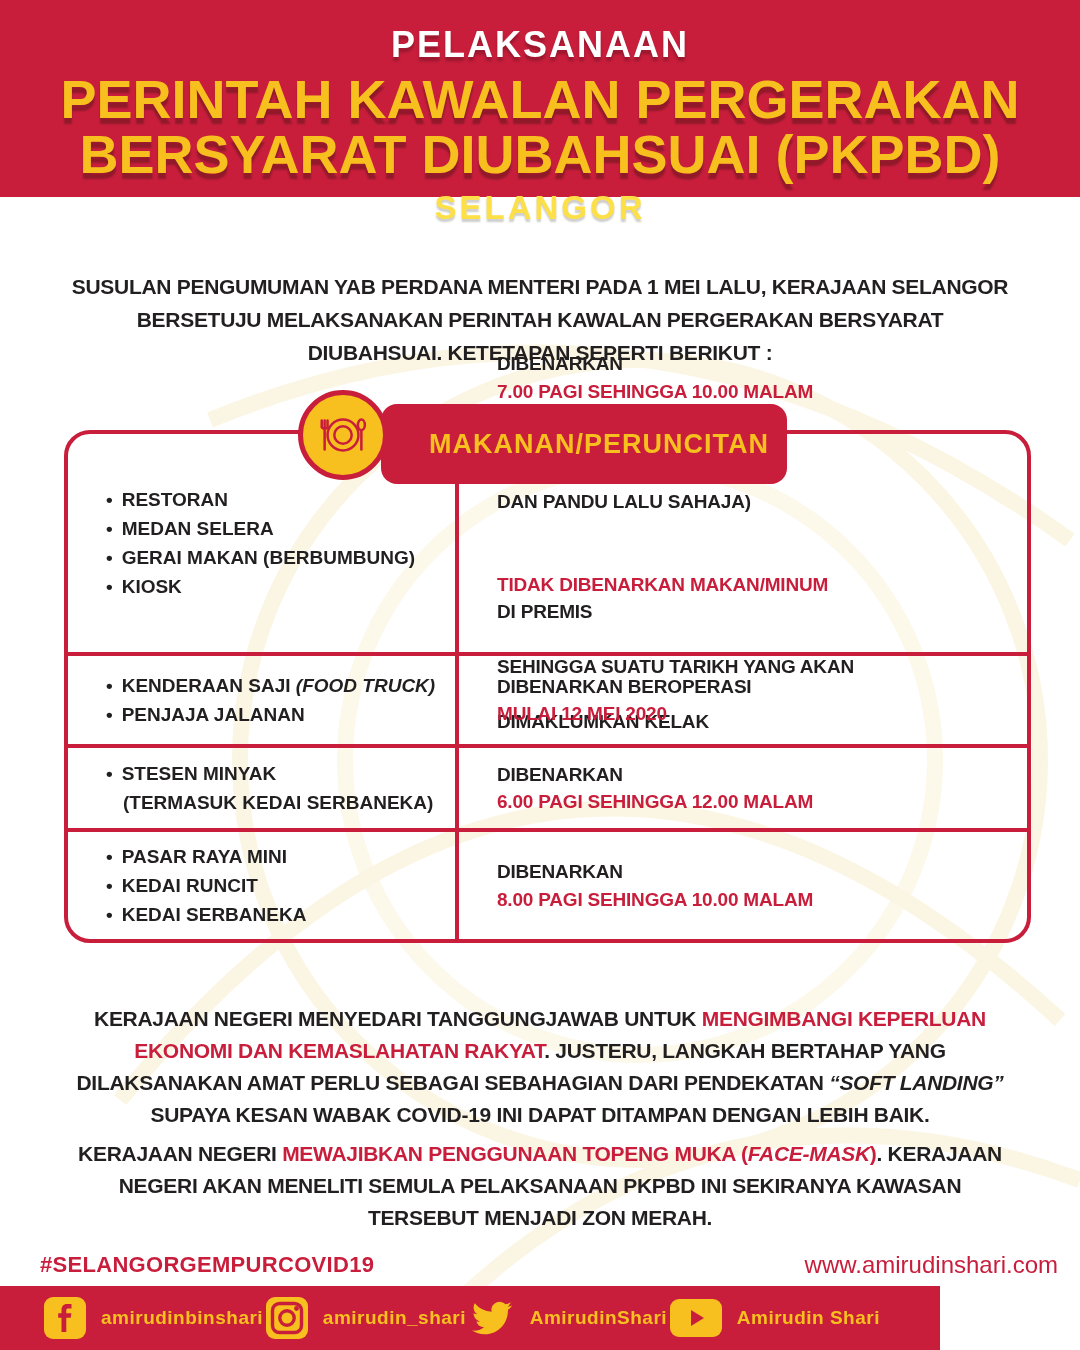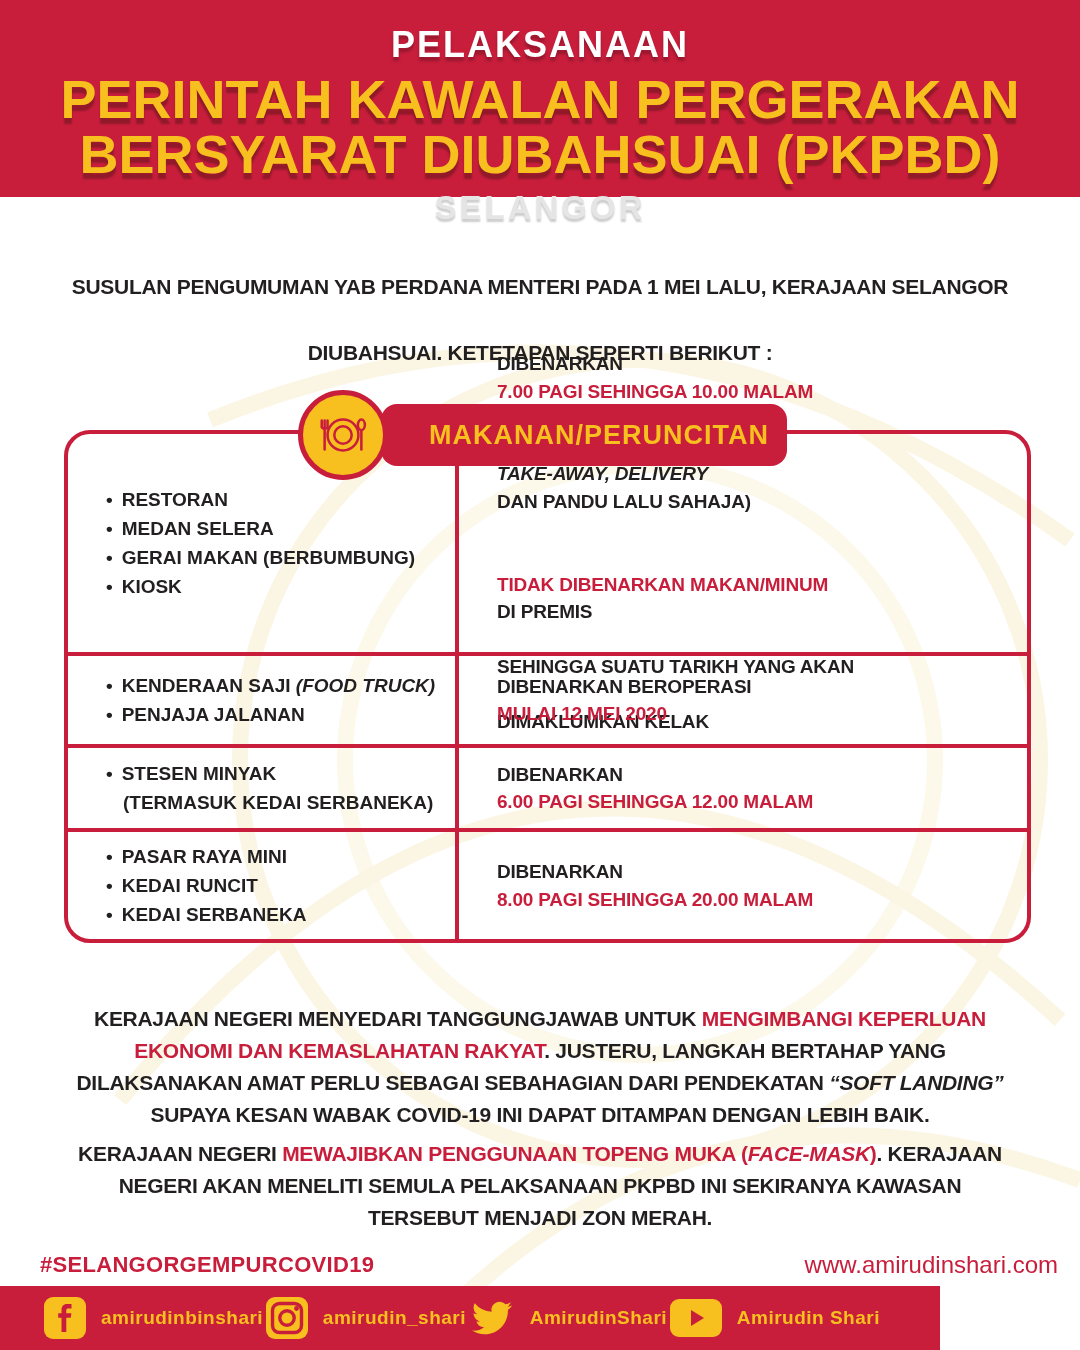--- a/index.html
+++ b/index.html
@@ -33,21 +33,21 @@
     text-shadow:0 4px 3px rgba(0,0,0,0.25);
   }
   .main-title{
     margin-top:6px;
     color:var(--yellow);font-size:54px;font-weight:bold;line-height:1.02;
     letter-spacing:0px;
     text-shadow:0 6px 2px rgba(80,20,20,0.45);
   }
   .subtitle{
     margin-top:7px;
-    color:#e5e5e5;font-size:33px;font-weight:bold;letter-spacing:3px;
+    color:#fde047;font-size:33px;font-weight:bold;letter-spacing:3px;
     text-shadow:0 3px 2px rgba(0,0,0,0.2);
   }
 
   
   .intro{
     top:270px;left:50px;width:980px;
     text-align:center;
     font-size:21px;font-weight:bold;line-height:33px;letter-spacing:-0.3px;
   }
 
@@ -80,21 +80,21 @@
 
   
   .badge-circle{
     position:absolute;top:-44px;left:230px;width:90px;height:90px;
     background:var(--yellow);
     border:5px solid var(--red);border-radius:50%;
     display:flex;align-items:center;justify-content:center;
     z-index:3;
   }
   .badge-pill{
-    position:absolute;top:-30px;left:313px;width:406px;height:62px;
+    position:absolute;top:-30px;left:313px;width:406px;height:80px;
     background:var(--red);border-radius:16px;
     display:flex;align-items:center;justify-content:center;
     z-index:2;
     text-align:center;
   }
   .badge-pill .pill-text{
     color:var(--yellow);font-size:27px;font-weight:bold;letter-spacing:1px;
     padding-left:30px;
   }
 
@@ -142,21 +142,21 @@
 
 <div class="layer header">
   <div class="kicker">PELAKSANAAN</div>
   <div class="main-title">
     <div>PERINTAH KAWALAN PERGERAKAN</div>
     <div>BERSYARAT DIUBAHSUAI (PKPBD)</div>
   </div>
   <div class="subtitle">SELANGOR</div>
 </div>
 
-<div class="layer intro"><span>SUSULAN PENGUMUMAN YAB PERDANA MENTERI PADA 1 MEI LALU, KERAJAAN SELANGOR</span><br><br><span>DIUBAHSUAI. KETETAPAN SEPERTI BERIKUT :</span></div>
+<div class="layer intro"><span>SUSULAN PENGUMUMAN YAB PERDANA MENTERI PADA 1 MEI LALU, KERAJAAN SELANGOR</span><br><span>BERSETUJU MELAKSANAKAN PERINTAH KAWALAN PERGERAKAN BERSYARAT</span><br><span>DIUBAHSUAI. KETETAPAN SEPERTI BERIKUT :</span></div>
 
 <div class="layer rules-table">
 
   <div class="badge-circle">
     <svg width="58" height="58" viewBox="0 0 60 60" fill="none" stroke="#C81E3C" stroke-width="2.6" stroke-linecap="round">
       <circle cx="30" cy="30" r="16"></circle>
       <circle cx="30" cy="30" r="9"></circle>
       <path d="M8 15 v7 M11 15 v7 M14 15 v7 M8 22 q3 3 6 0 M11 24 V45"></path>
       <ellipse cx="49" cy="19.5" rx="3.6" ry="5.5"></ellipse>
       <path d="M49 25 V45"></path>
@@ -244,21 +244,21 @@
           <span class="bullet">•</span>
           <span><span>KEDAI RUNCIT</span></span>
         </div>
         <div class="bullet-line">
           <span class="bullet">•</span>
           <span><span>KEDAI SERBANEKA</span></span>
         </div>
       </div>
     <div class="cell right">
         <span>DIBENARKAN </span>
-        <span class="seg-red">8.00 PAGI SEHINGGA 20.00 MALAM</span>
+        <span class="seg-red">8.00 PAGI SEHINGGA 10.00 MALAM</span>
       </div>
   </div>
 </div>
 
 <div class="layer para para1"><span>KERAJAAN NEGERI MENYEDARI TANGGUNGJAWAB UNTUK </span><span class="seg-red">MENGIMBANGI KEPERLUAN</span><br><span class="seg-red">EKONOMI DAN KEMASLAHATAN RAKYAT</span><span>. JUSTERU, LANGKAH BERTAHAP YANG</span><br><span>DILAKSANAKAN AMAT PERLU SEBAGAI SEBAHAGIAN DARI PENDEKATAN </span><span class="seg-italic">“SOFT LANDING”</span><br><span>SUPAYA KESAN WABAK COVID-19 INI DAPAT DITAMPAN DENGAN LEBIH BAIK.</span></div>
 <div class="layer para para2"><span>KERAJAAN NEGERI </span><span class="seg-red">MEWAJIBKAN PENGGUNAAN TOPENG MUKA (</span><span class="seg-red-italic">FACE-MASK</span><span class="seg-red">)</span><span>. KERAJAAN</span><br><span>NEGERI AKAN MENELITI SEMULA PELAKSANAAN PKPBD INI SEKIRANYA KAWASAN</span><br><span>TERSEBUT MENJADI ZON MERAH.</span></div>
 
 <div class="layer footer-strip">
   <span class="hashtag">#SELANGORGEMPURCOVID19</span>
   <span class="website">www.amirudinshari.com</span>

